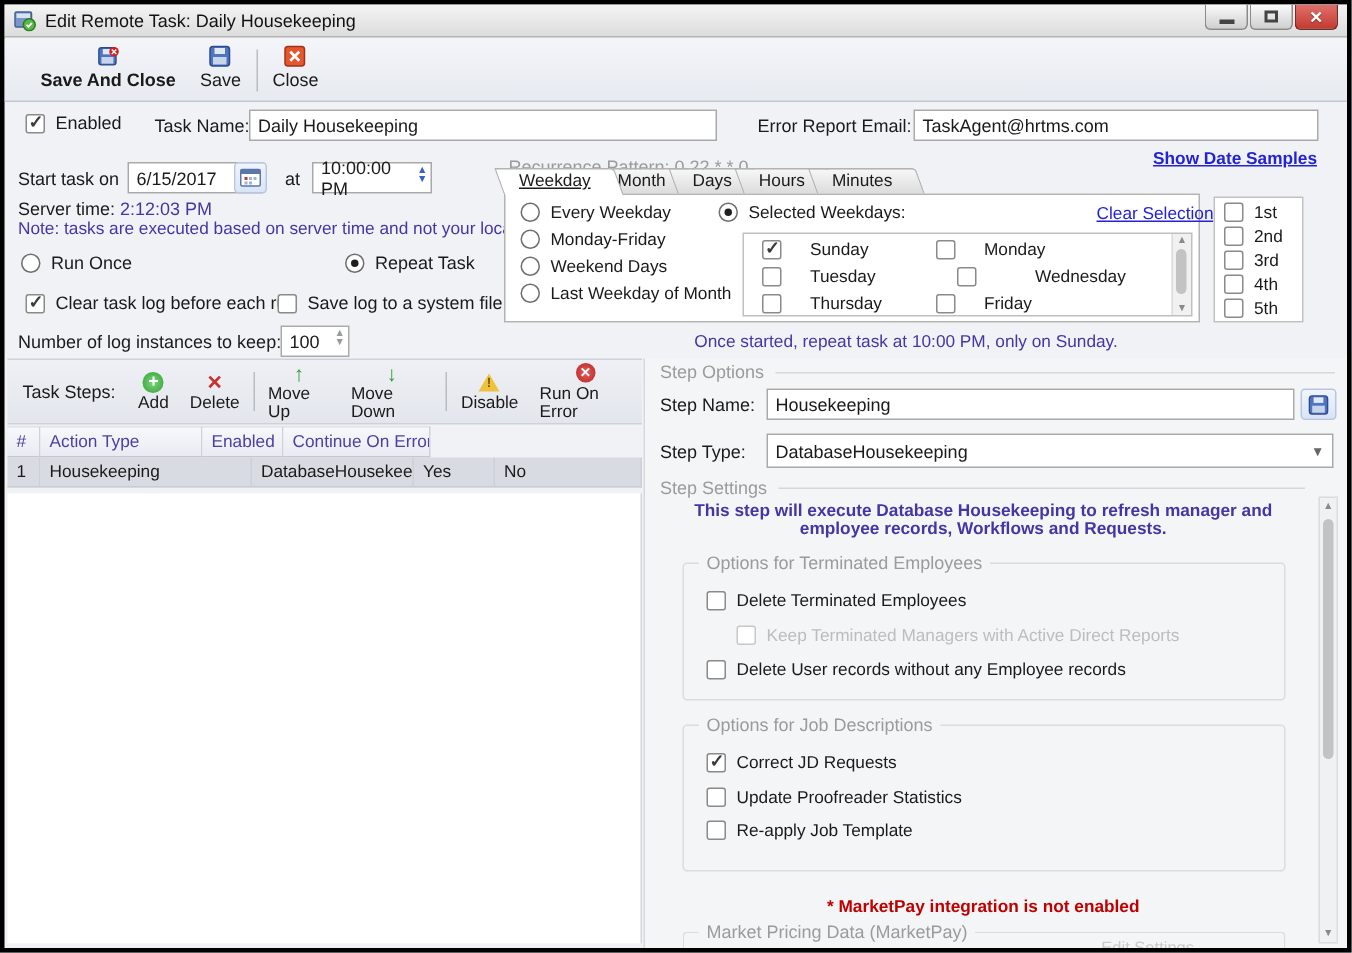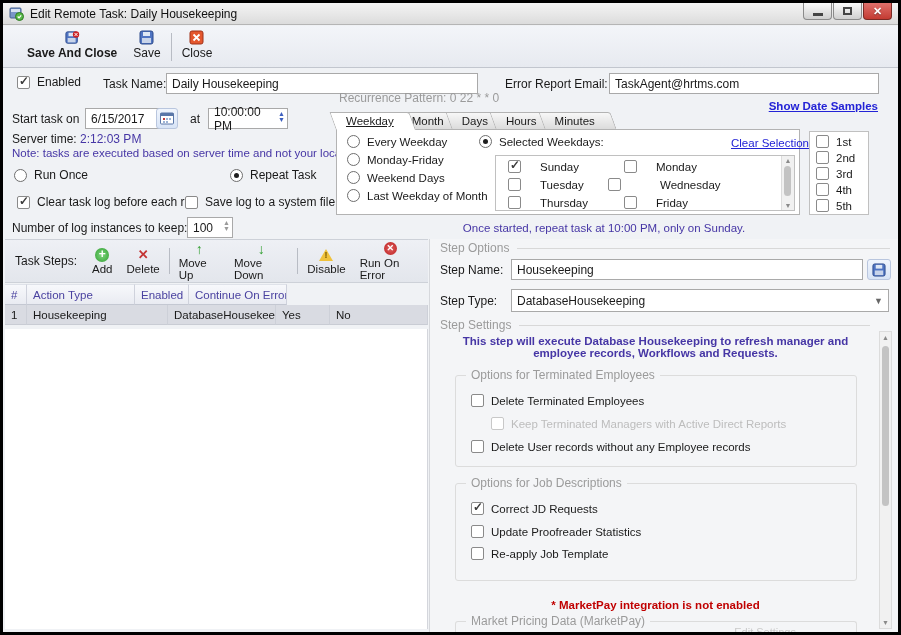--- a/index.html
+++ b/index.html
@@ -187,21 +187,21 @@
   </div>
   <span class="lab" style="position:absolute; left:100px; top:74px;">Task Name:</span>
   <div class="field" style="left:163px; top:70px; width:312px; height:21px;">
     <span>Daily Housekeeping</span>
   </div>
   <span class="lab" style="position:absolute; left:502px; top:74px;">Error Report Email:</span>
   <div class="field" style="left:606px; top:70px; width:270px; height:21px;">
     <span>TaskAgent@hrtms.com</span>
   </div>
 
-  <span class="graylab" style="position:absolute; left:336px; top:88px;">Recurrence Pattern: 0 22 * * 0</span>
+  <span class="graylab" style="position:absolute; left:336px; top:101px;">Recurrence Pattern: 0 22 * * 0</span>
   <span class="link" style="position:absolute; right:20px; top:97px; font-weight:600;">Show Date Samples</span>
 
   <span class="lab" style="position:absolute; left:9px; top:109px;">Start task on</span>
   <div class="field" style="left:62px; top:105px; width:90px; height:21px;margin-left:20px;">
     <span>6/15/2017</span>
   </div>
   <div class="savebtn" style="left:153px; top:105px; width:22px; height:21px;">
     <svg width="14" height="13" viewBox="0 0 14 13">
       <rect x="0.5" y="1" width="13" height="11" rx="1" fill="#fff" stroke="#5a77a8"></rect>
       <rect x="0.5" y="1" width="13" height="3" fill="#5a77a8"></rect>
@@ -305,21 +305,21 @@
       <span class="lab" style="font-size:11.5px; margin-left:12px;">Tuesday</span>
     </div>
     <div class="row" style="left:12px; top:40px;">
       <span class="cb"></span>
       <span class="lab" style="font-size:11.5px; margin-left:12px;">Thursday</span>
     </div>
     <div class="row" style="left:128px; top:4px;">
       <span class="cb"></span>
       <span class="lab" style="font-size:11.5px; margin-left:12px;">Monday</span>
     </div>
-    <div class="row" style="left:112px; top:22px;gap:27px;">
+    <div class="row" style="left:142px; top:22px;gap:27px;">
       <span class="cb"></span>
       <span class="lab" style="font-size:11.5px; margin-left:12px;">Wednesday</span>
     </div>
     <div class="row" style="left:128px; top:40px;">
       <span class="cb"></span>
       <span class="lab" style="font-size:11.5px; margin-left:12px;">Friday</span>
     </div>
     <div class="vscroll" style="right:0; top:0; height:54px; border:none; border-left:1px solid #dcdcdc;">
       <span class="arr" style="top:1px;">▲</span>
       <div class="thumb" style="top:10px; height:30px;"></div>

